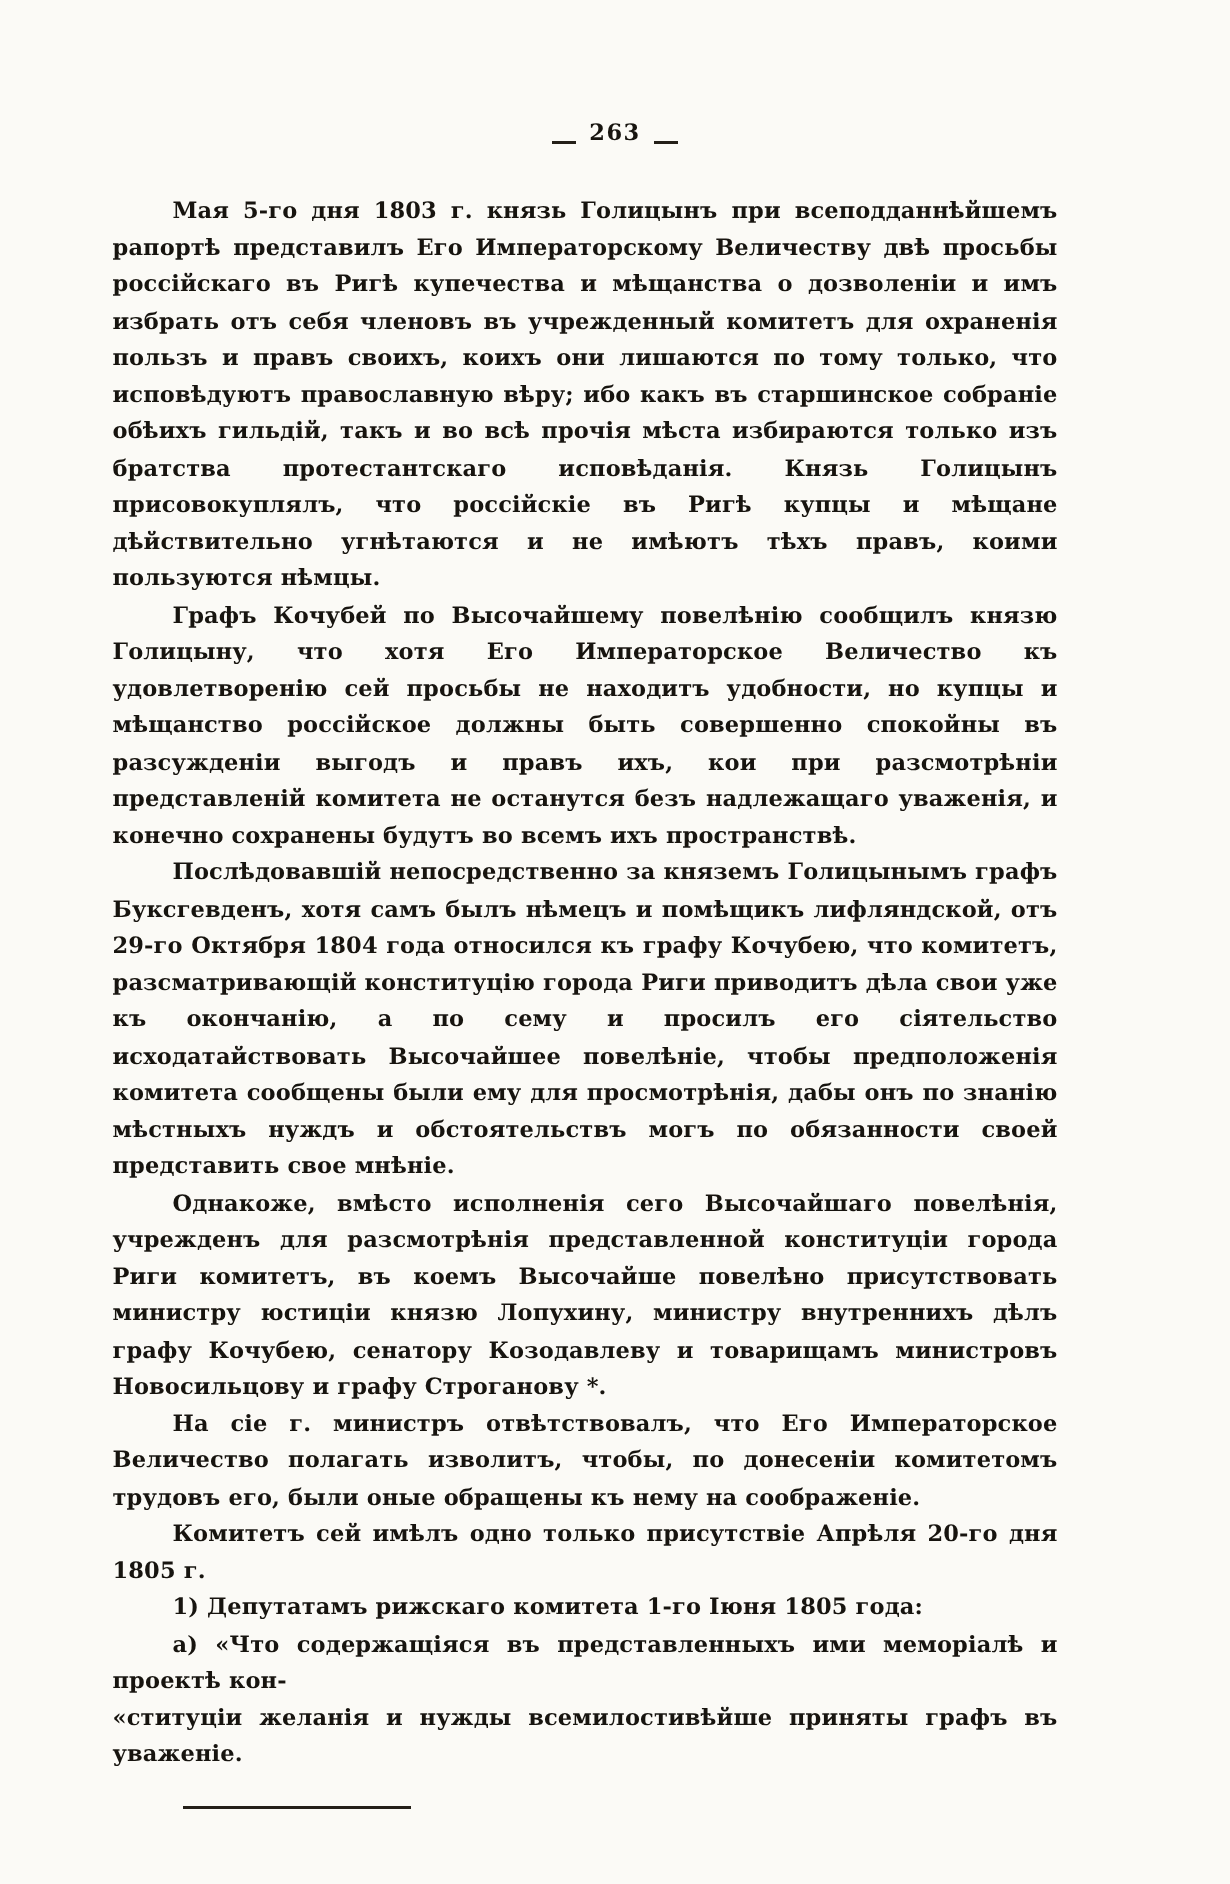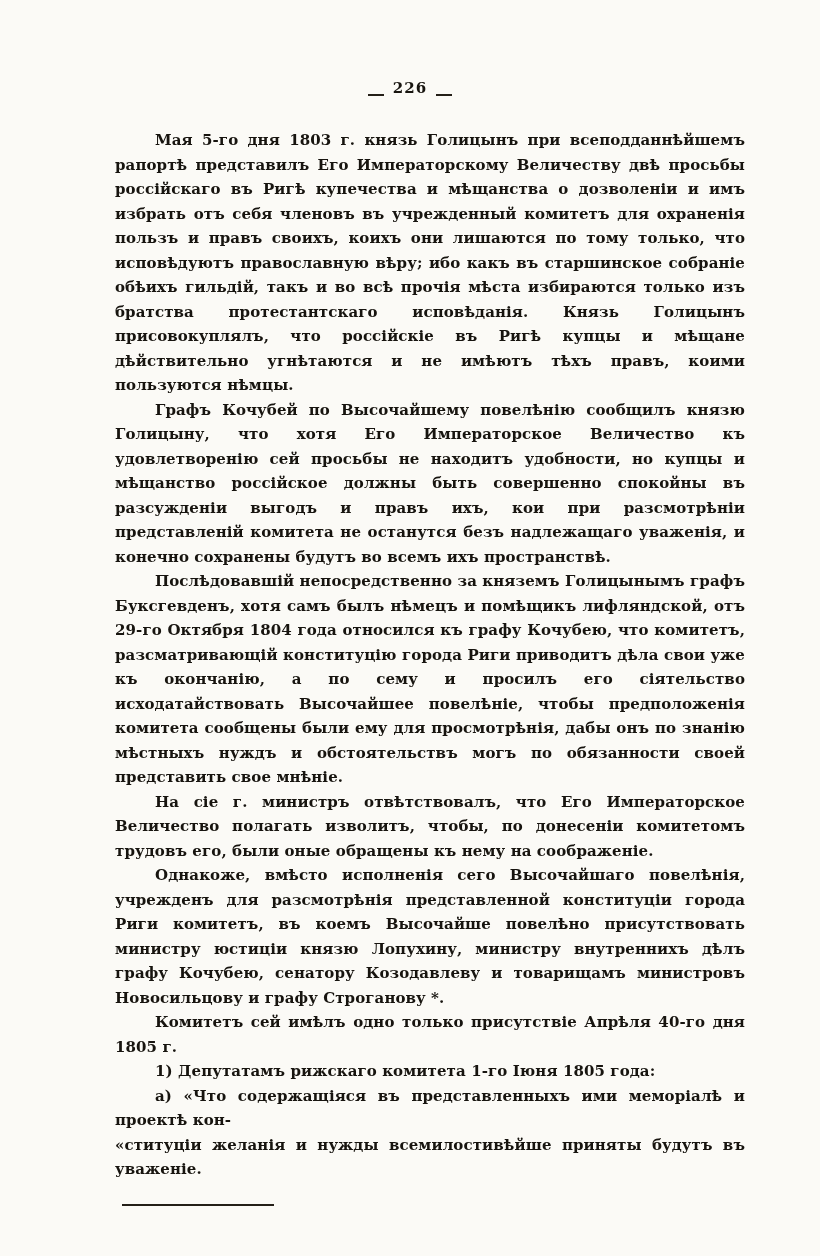--- a/index.html
+++ b/index.html
@@ -36,21 +36,21 @@
     padding-bottom: 2px;
   }
   .rule-seg {
     display: inline-block;
     width: 16px;
     height: 2px;
     background: #241f18;
     margin-bottom: 2px;
   }
   .text-block {
-    margin: 30px auto 0 115px;
+    margin: 30px auto 0 75px;
     width: 630px;
   }
   .text-block p {
     margin: 0;
     font-size: 15px;
     font-weight: 600;
     line-height: 24.5px;
     text-align: justify;
     text-indent: 40px;
     white-space: pre-line;
@@ -63,31 +63,31 @@
     background: #241f18;
   }
 </style>
 </head>
 <body>
 
 <div class="page">
 
   <header class="pagenum-row">
     <span class="rule-seg"></span>
-    <span class="pagenum">226</span>
+    <span class="pagenum">263</span>
     <span class="rule-seg"></span>
   </header>
 
   <main class="text-block">
     <p>Мая 5-го дня 1803 г. князь Голицынъ при всеподданнѣйшемъ рапортѣ представилъ Его Императорскому Величеству двѣ просьбы россійскаго въ Ригѣ купечества и мѣщанства о дозволеніи и имъ избрать отъ себя членовъ въ учрежденный комитетъ для охраненія пользъ и правъ своихъ, коихъ они лишаются по тому только, что исповѣдуютъ православную вѣру; ибо какъ въ старшинское собраніе обѣихъ гильдій, такъ и во всѣ прочія мѣста избираются только изъ братства протестантскаго исповѣданія. Князь Голицынъ присовокуплялъ, что россійскіе въ Ригѣ купцы и мѣщане дѣйствительно угнѣтаются и не имѣютъ тѣхъ правъ, коими пользуются нѣмцы.</p>
     <p>Графъ Кочубей по Высочайшему повелѣнію сообщилъ князю Голицыну, что хотя Его Императорское Величество къ удовлетворенію сей просьбы не находитъ удобности, но купцы и мѣщанство россійское должны быть совершенно спокойны въ разсужденіи выгодъ и правъ ихъ, кои при разсмотрѣніи представленій комитета не останутся безъ надлежащаго уваженія, и конечно сохранены будутъ во всемъ ихъ пространствѣ.</p>
     <p>Послѣдовавшій непосредственно за княземъ Голицынымъ графъ Буксгевденъ, хотя самъ былъ нѣмецъ и помѣщикъ лифляндской, отъ 29-го Октября 1804 года относился къ графу Кочубею, что комитетъ, разсматривающій конституцію города Риги приводитъ дѣла свои уже къ окончанію, а по сему и просилъ его сіятельство исходатайствовать Высочайшее повелѣніе, чтобы предположенія комитета сообщены были ему для просмотрѣнія, дабы онъ по знанію мѣстныхъ нуждъ и обстоятельствъ могъ по обязанности своей представить свое мнѣніе.</p>
+    <p>Однакоже, вмѣсто исполненія сего Высочайшаго повелѣнія, учрежденъ для разсмотрѣнія представленной конституціи города Риги комитетъ, въ коемъ Высочайше повелѣно присутствовать министру юстиціи князю Лопухину, министру внутреннихъ дѣлъ графу Кочубею, сенатору Козодавлеву и товарищамъ министровъ Новосильцову и графу Строганову *.</p>
     <p>На сіе г. министръ отвѣтствовалъ, что Его Императорское Величество полагать изволитъ, чтобы, по донесеніи комитетомъ трудовъ его, были оные обращены къ нему на соображеніе.</p>
-    <p>Однакоже, вмѣсто исполненія сего Высочайшаго повелѣнія, учрежденъ для разсмотрѣнія представленной конституціи города Риги комитетъ, въ коемъ Высочайше повелѣно присутствовать министру юстиціи князю Лопухину, министру внутреннихъ дѣлъ графу Кочубею, сенатору Козодавлеву и товарищамъ министровъ Новосильцову и графу Строганову *.</p>
-    <p>Комитетъ сей имѣлъ одно только присутствіе Апрѣля 40-го дня 1805 г.</p>
+    <p>Комитетъ сей имѣлъ одно только присутствіе Апрѣля 20-го дня 1805 г.</p>
     <p>1) Депутатамъ рижскаго комитета 1-го Іюня 1805 года:</p>
     <p>а) «Что содержащіяся въ представленныхъ ими меморіалѣ и проектѣ кон-
-«ституціи желанія и нужды всемилостивѣйше приняты будутъ въ уваженіе.</p>
+«ституціи желанія и нужды всемилостивѣйше приняты графъ въ уваженіе.</p>
   </main>
 
   <div class="footnote-rule"></div>
 
 </div>
 
 </body></html>

